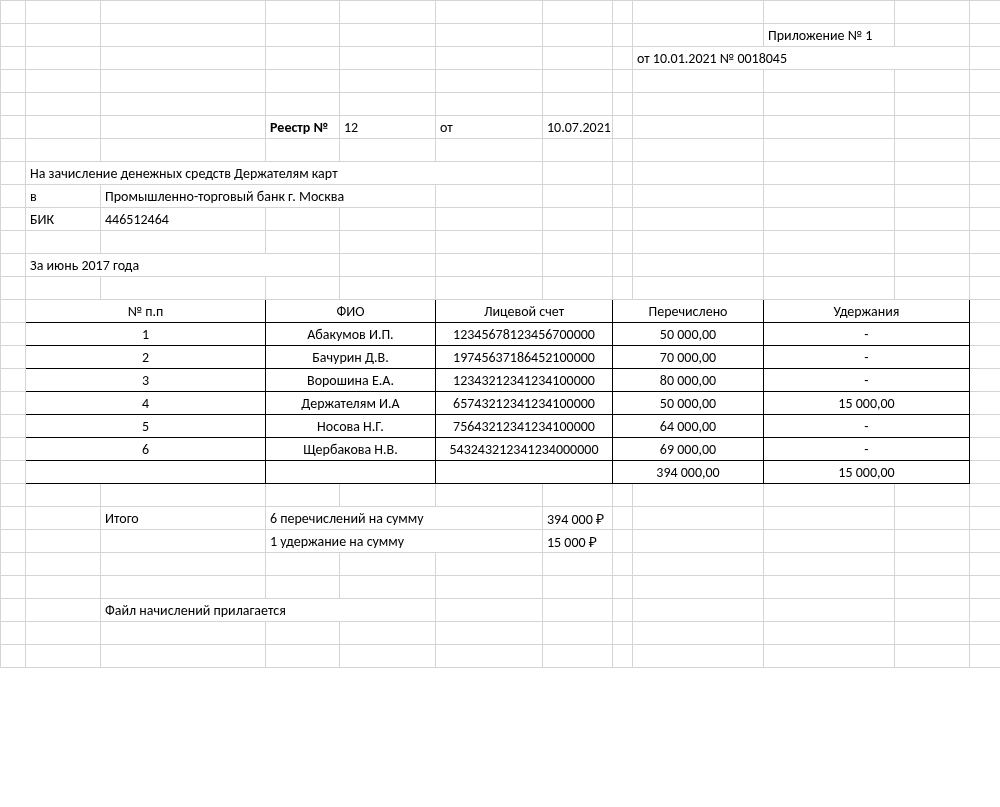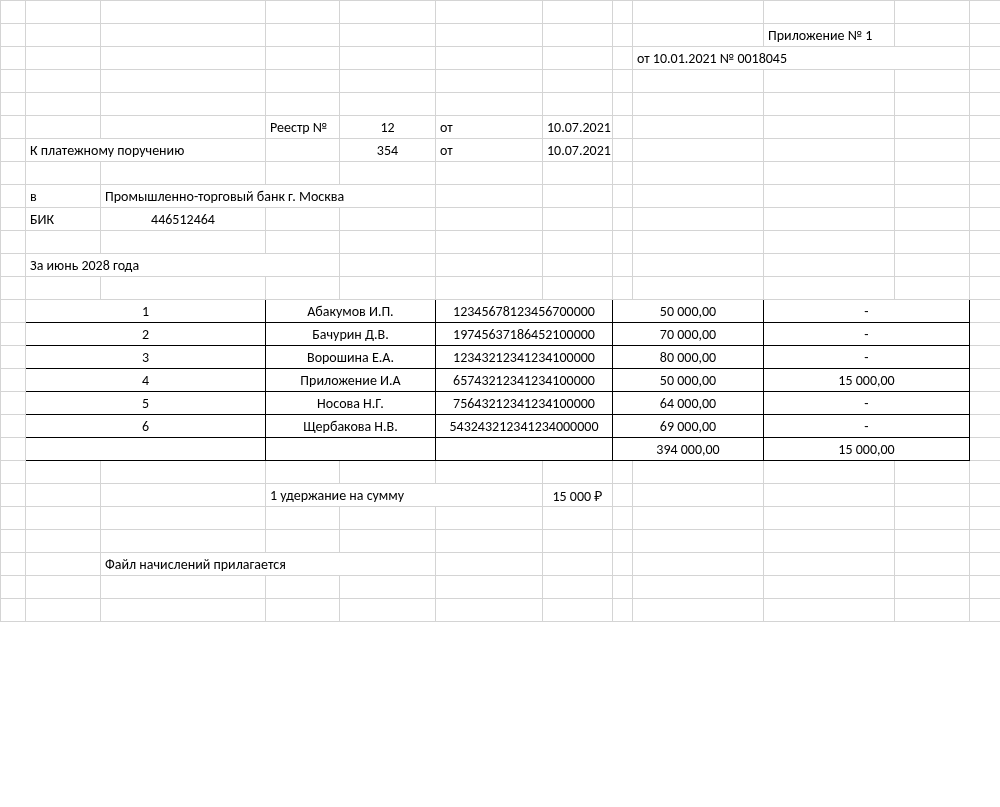--- a/index.html
+++ b/index.html
@@ -35,22 +35,22 @@
   col.c3 { width: 74px; }
   col.c4 { width: 96px; }
   col.c5 { width: 107px; }
   col.c6 { width: 70px; }
   col.c7 { width: 20px; }
   col.c8 { width: 131px; }
   col.c9 { width: 131px; }
   col.c10 { width: 75px; }
   col.c11 { width: 31px; }
 
-  .b { font-weight: normal; }
-  .ar { text-align: center; }
+  .b { font-weight: bold; }
+  .ar { text-align: left; }
   .al { text-align: left; }
   .ac { text-align: center; }
 
   
   .bt { border-top: 1px solid #000 !important; }
   .bb { border-bottom: 1px solid #000 !important; }
   .bl { border-left: 1px solid #000 !important; }
   .br { border-right: 1px solid #000 !important; }
 
   .data-cell { height: 22px; }
@@ -158,49 +158,46 @@
     <td class="ar">12</td>
     <td class="al">от</td>
     <td class="ar">10.07.2021</td>
     <td></td>
           <td></td>
           <td></td>
           <td></td>
           <td></td>
   </tr>
 
-  <tr>
-    <td></td>
-    <td colspan="2" class="al">К платежному поручению</td>
-    <td></td>
-    <td class="ar">354</td>
-    <td class="al">от</td>
-    <td class="ar">10.07.2021</td>
-    <td></td>
-          <td></td>
-          <td></td>
-          <td></td>
-          <td></td>
-  </tr>
-
-  <tr>
-          <td></td>
-          <td></td>
-          <td></td>
-          <td></td>
-          <td></td>
-          <td></td>
-          <td></td>
-          <td></td>
-          <td></td>
-          <td></td>
-          <td></td>
-          <td></td>
-        </tr>
-
+
+  <tr>
+          <td></td>
+          <td></td>
+          <td></td>
+          <td></td>
+          <td></td>
+          <td></td>
+          <td></td>
+          <td></td>
+          <td></td>
+          <td></td>
+          <td></td>
+          <td></td>
+        </tr>
+
+  <tr>
+    <td></td>
+    <td colspan="5" class="al">На зачисление денежных средств Держателям карт</td>
+    <td></td>
+          <td></td>
+          <td></td>
+          <td></td>
+          <td></td>
+          <td></td>
+  </tr>
 
   <tr>
     <td></td>
     <td class="al">в</td>
     <td colspan="3" class="al">Промышленно-торговый банк г. Москва</td>
     <td></td>
           <td></td>
           <td></td>
           <td></td>
           <td></td>
@@ -235,46 +232,55 @@
           <td></td>
           <td></td>
           <td></td>
           <td></td>
           <td></td>
           <td></td>
         </tr>
 
   <tr>
     <td></td>
-    <td colspan="3" class="al">За июнь 2028 года</td>
-    <td></td>
-          <td></td>
-          <td></td>
-          <td></td>
-          <td></td>
-          <td></td>
-          <td></td>
-          <td></td>
-  </tr>
-
-  <tr>
-          <td></td>
-          <td></td>
-          <td></td>
-          <td></td>
-          <td></td>
-          <td></td>
-          <td></td>
-          <td></td>
-          <td></td>
-          <td></td>
-          <td></td>
-          <td></td>
-        </tr>
-
+    <td colspan="3" class="al">За июнь 2017 года</td>
+    <td></td>
+          <td></td>
+          <td></td>
+          <td></td>
+          <td></td>
+          <td></td>
+          <td></td>
+          <td></td>
+  </tr>
+
+  <tr>
+          <td></td>
+          <td></td>
+          <td></td>
+          <td></td>
+          <td></td>
+          <td></td>
+          <td></td>
+          <td></td>
+          <td></td>
+          <td></td>
+          <td></td>
+          <td></td>
+        </tr>
+
+  <tr>
+    <td></td>
+    <td colspan="2" class="ac bt bb bl br data-cell">№ п.п</td>
+    <td colspan="2" class="ac bt bb br data-cell">ФИО</td>
+    <td colspan="2" class="ac bt bb br data-cell">Лицевой счет</td>
+    <td colspan="2" class="ac bt bb br data-cell">Перечислено</td>
+    <td colspan="2" class="ac bt bb br data-cell">Удержания</td>
+    <td></td>
+  </tr>
 
   <tr>
     <td></td>
     <td colspan="2" class="ac bb bl br">1</td>
     <td colspan="2" class="ac bb br">Абакумов И.П.</td>
     <td colspan="2" class="ac bb br">12345678123456700000</td>
     <td colspan="2" class="ac bb br">50 000,00</td>
     <td colspan="2" class="ac bb br">-</td>
     <td></td>
   </tr>
@@ -292,21 +298,21 @@
     <td colspan="2" class="ac bb bl br">3</td>
     <td colspan="2" class="ac bb br">Ворошина Е.А.</td>
     <td colspan="2" class="ac bb br">12343212341234100000</td>
     <td colspan="2" class="ac bb br">80 000,00</td>
     <td colspan="2" class="ac bb br">-</td>
     <td></td>
   </tr>
   <tr>
     <td></td>
     <td colspan="2" class="ac bb bl br">4</td>
-    <td colspan="2" class="ac bb br">Приложение И.А</td>
+    <td colspan="2" class="ac bb br">Держателям И.А</td>
     <td colspan="2" class="ac bb br">65743212341234100000</td>
     <td colspan="2" class="ac bb br">50 000,00</td>
     <td colspan="2" class="ac bb br">15 000,00</td>
     <td></td>
   </tr>
   <tr>
     <td></td>
     <td colspan="2" class="ac bb bl br">5</td>
     <td colspan="2" class="ac bb br">Носова Н.Г.</td>
     <td colspan="2" class="ac bb br">75643212341234100000</td>
@@ -342,20 +348,32 @@
           <td></td>
           <td></td>
           <td></td>
           <td></td>
           <td></td>
           <td></td>
           <td></td>
           <td></td>
         </tr>
 
+  <tr>
+    <td></td>
+          <td></td>
+    <td class="al">Итого</td>
+    <td colspan="3" class="al">6 перечислений на сумму</td>
+    <td class="ar">394 000 ₽</td>
+    <td></td>
+          <td></td>
+          <td></td>
+          <td></td>
+          <td></td>
+  </tr>
 
   <tr>
     <td></td>
           <td></td>
           <td></td>
     <td colspan="3" class="al">1 удержание на сумму</td>
     <td class="ar">15 000 ₽</td>
     <td></td>
           <td></td>
           <td></td>

